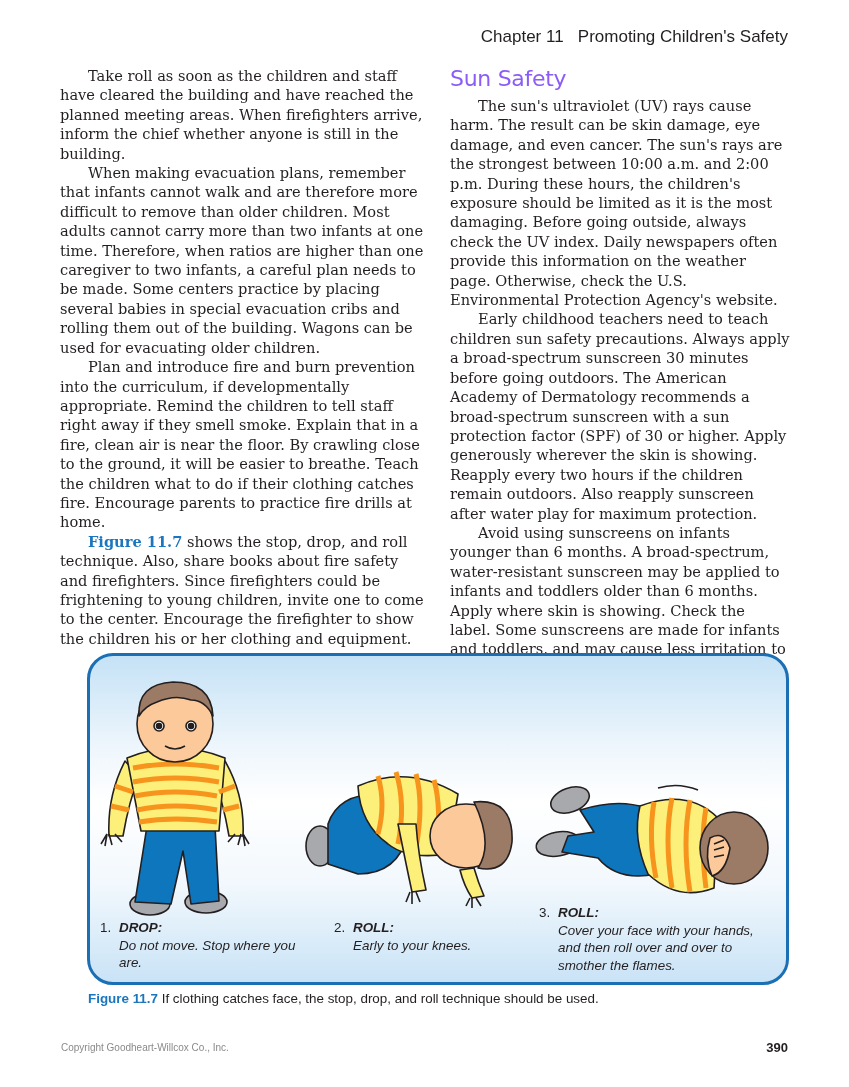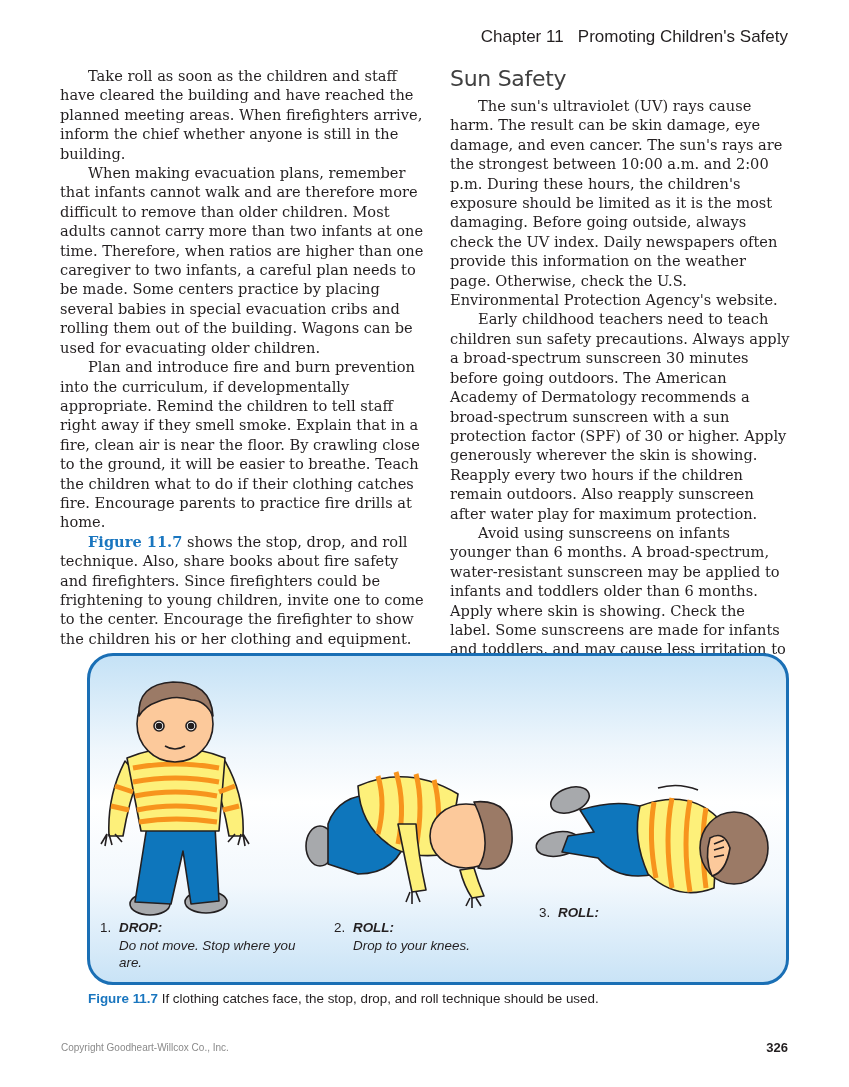--- a/index.html
+++ b/index.html
@@ -3,21 +3,21 @@
 <meta charset="utf-8">
 <style>
   html,body{margin:0;padding:0;background:#ffffff;}
   body{width:849px;height:1087px;position:relative;overflow:hidden;color:#231f20;}
   .running-head{position:absolute;top:27px;right:61px;font-family:"Liberation Sans",sans-serif;font-size:17px;color:#231f20;white-space:pre;}
   .col{position:absolute;top:66px;font-family:"DejaVu Serif","Liberation Serif",serif;font-size:14.6px;line-height:19.4px;color:#231f20;}
   .col-left{left:60px;width:368px;}
   .col-right{left:450px;width:340px;}
   .col p{margin:0;text-indent:28px;text-align:left;}
   .fig-ref{color:#1a76bf;font-weight:bold;}
-  .section-heading{font-family:"DejaVu Sans","Liberation Sans",sans-serif;font-size:22px;color:#404040;font-weight:normal;margin:0 0 4px 0;line-height:26px;letter-spacing:-0.3px;}
+  .section-heading{font-family:"DejaVu Sans","Liberation Sans",sans-serif;font-size:22px;color:#8b5cf6;font-weight:normal;margin:0 0 4px 0;line-height:26px;letter-spacing:-0.3px;}
   .figure-box{position:absolute;left:87px;top:653px;width:696px;height:326px;border:3px solid #1a6fb5;border-radius:26px;
     background:linear-gradient(to bottom,#c5e2f6 0%,#eef6fc 28%,#ffffff 45%,#f2f8fd 70%,#c9e3f6 100%);overflow:hidden;}
   .fig-art{position:absolute;}
   .step{position:absolute;font-family:"Liberation Sans",sans-serif;font-size:13.4px;line-height:17.5px;color:#231f20;}
   .step .num{position:absolute;left:0;top:0;}
   .step .body{margin-left:19px;font-style:italic;}
   .step .title{font-weight:bold;display:block;}
   .caption{position:absolute;left:88px;top:991px;font-family:"Liberation Sans",sans-serif;font-size:13.4px;color:#231f20;}
   .caption .fig-label{color:#1a76bf;font-weight:bold;}
   .footer-copy{position:absolute;left:61px;top:1042px;font-family:"Liberation Sans",sans-serif;font-size:10px;color:#8a8a8a;}
@@ -124,27 +124,28 @@
     <span class="num">1.</span>
     <div class="body">
       <span class="title">DROP:</span>
       <span>Do not move. Stop where you are.</span>
     </div>
   </div>
   <div class="step" style="left:244px;top:263px;width:200px;">
     <span class="num">2.</span>
     <div class="body">
       <span class="title">ROLL:</span>
-      <span>Drop to your knees.</span>
+      <span>Early to your knees.</span>
     </div>
   </div>
   <div class="step" style="left:449px;top:248px;width:220px;">
     <span class="num">3.</span>
     <div class="body">
       <span class="title">ROLL:</span>
+      <span>Cover your face with your hands, and then roll over and over to smother the flames.</span>
     </div>
   </div>
 </div>
 
 <div class="caption"><span class="fig-label">Figure 11.7</span><span> If clothing catches face, the stop, drop, and roll technique should be used.</span></div>
 
 <div class="footer-copy">Copyright Goodheart-Willcox Co., Inc.</div>
-<div class="footer-page">326</div>
+<div class="footer-page">390</div>
 
 </body></html>

